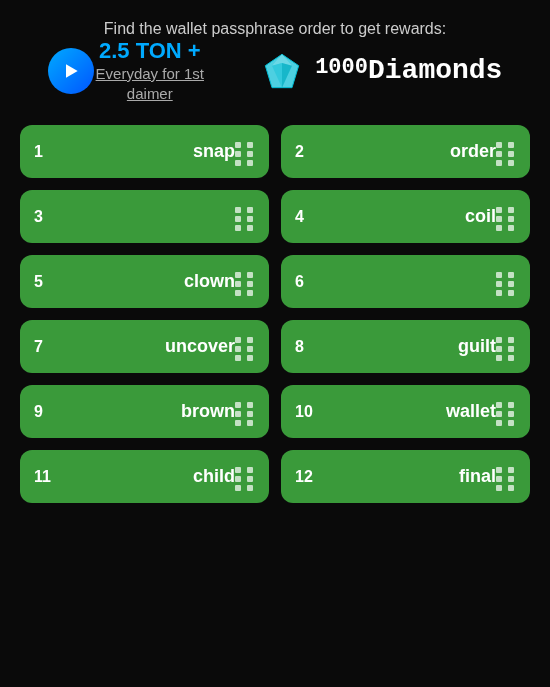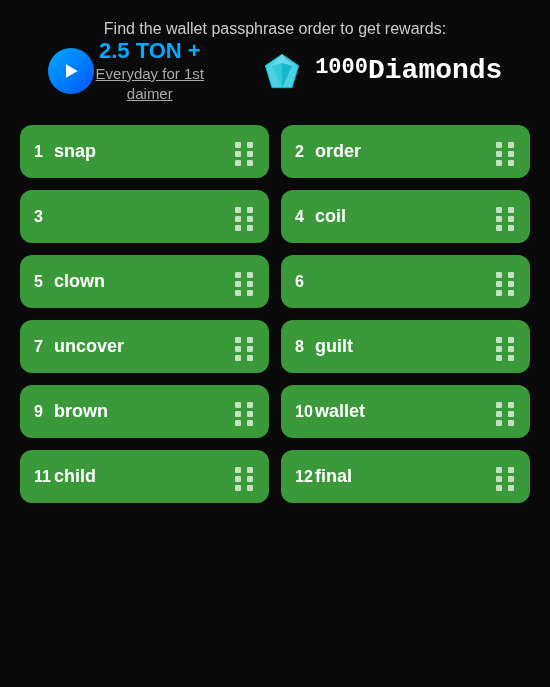--- a/index.html
+++ b/index.html
@@ -131,21 +131,21 @@
       color: #ffffff;
       font-weight: bold;
       min-width: 20px;
     }
 
     .word-label {
       font-size: 18px;
       color: #ffffff;
       font-weight: 600;
       flex: 1;
-      text-align: left;
+      text-align: right;
     }
 
     .drag-icon {
       display: grid;
       grid-template-columns: 1fr 1fr;
       gap: 3px;
       width: 20px;
       height: 20px;
     }
 

